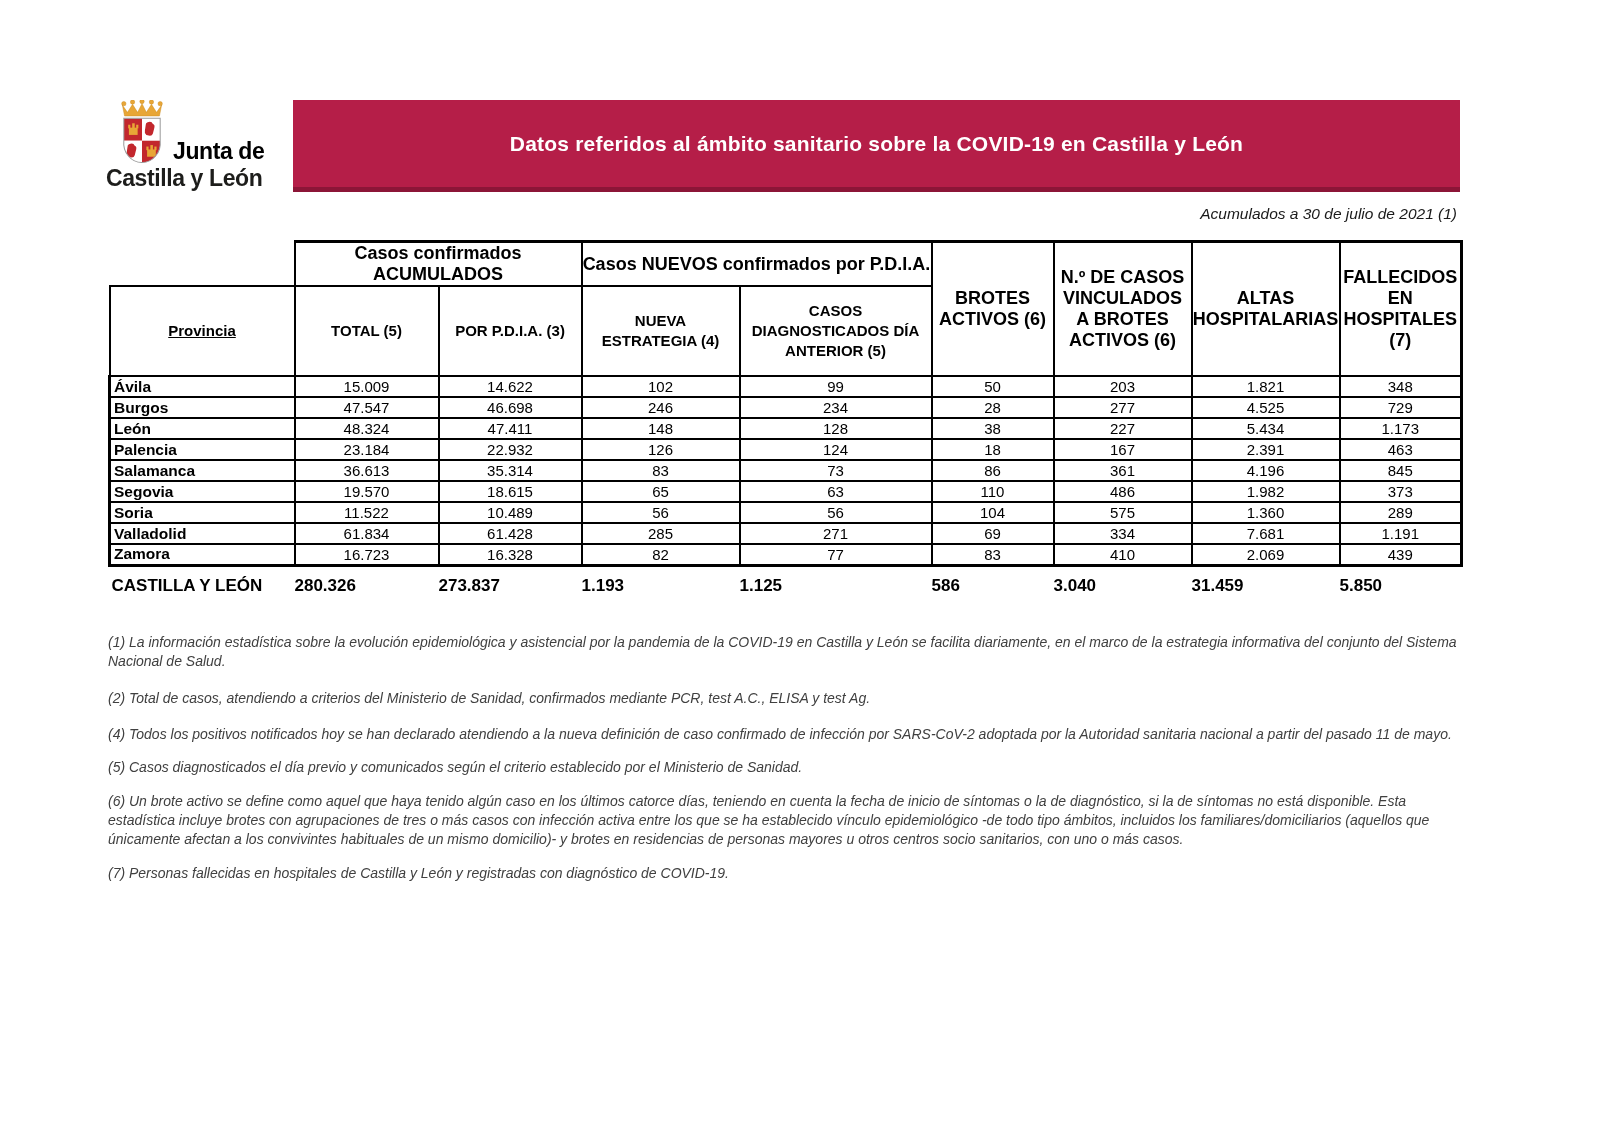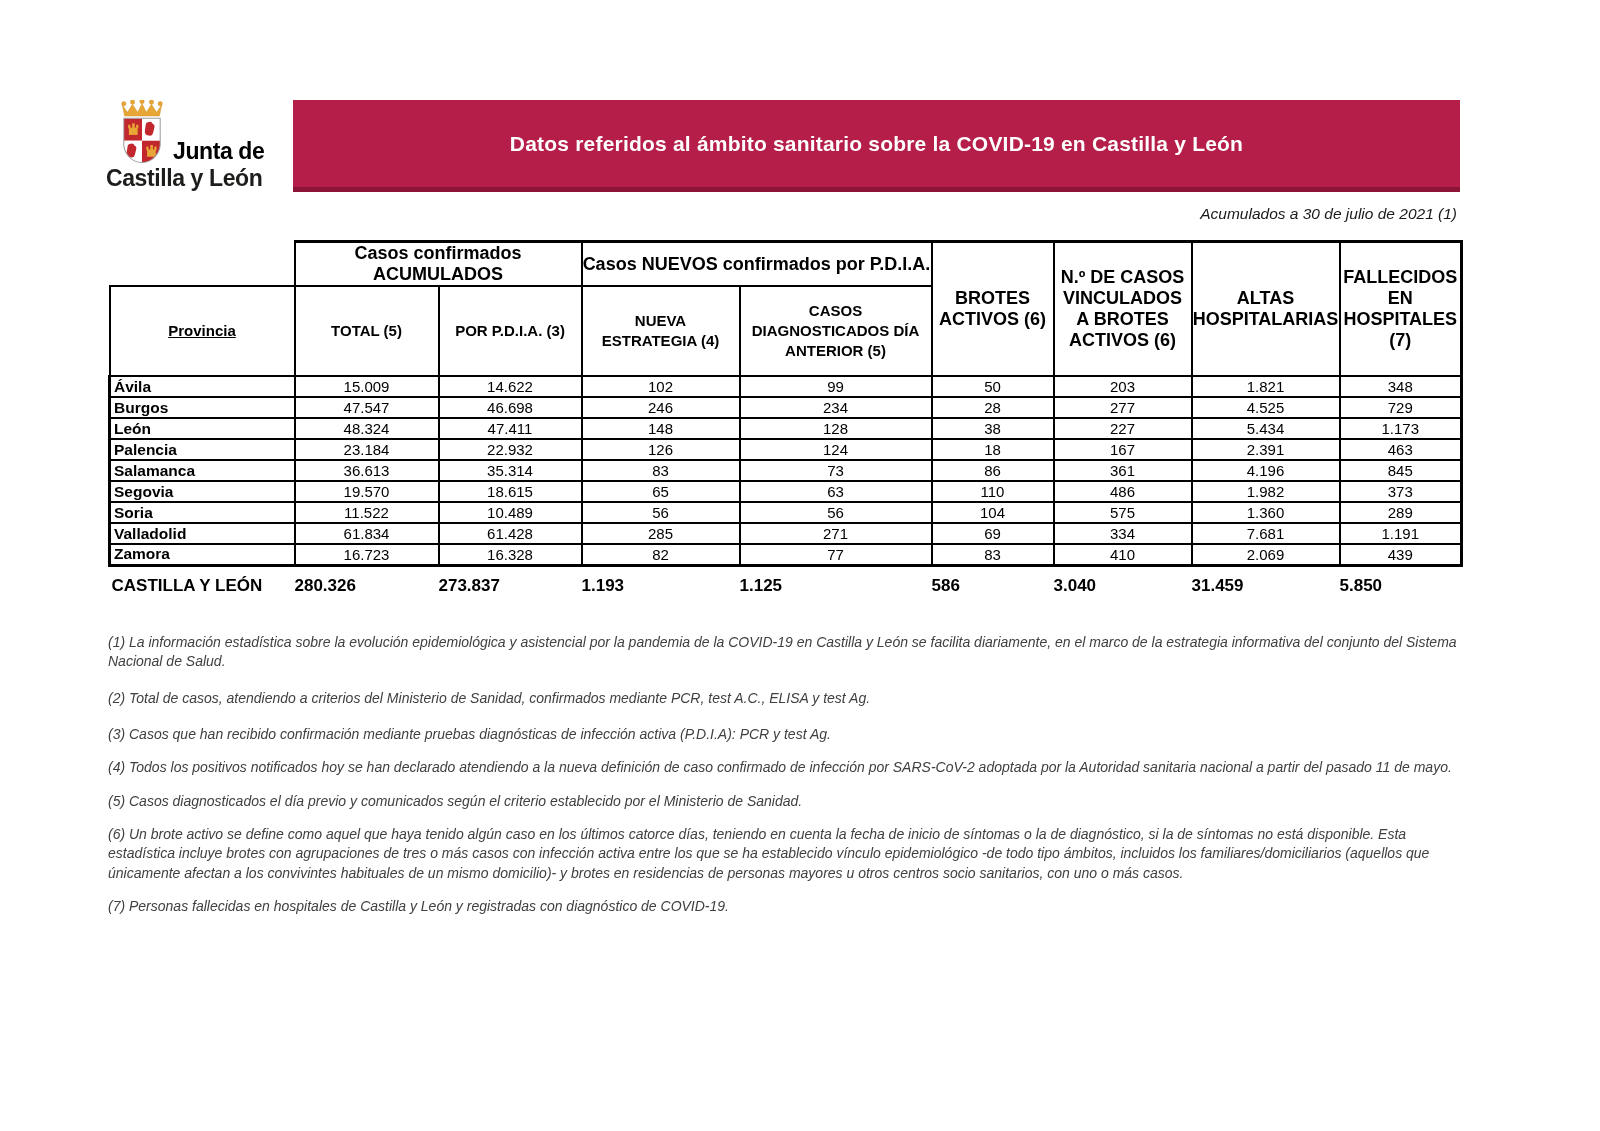--- a/index.html
+++ b/index.html
@@ -264,20 +264,19 @@
           <td class="num">31.459</td>
           <td class="num">5.850</td>
         </tr>
       </tfoot>
     </table>
   </div>
 
   <div class="footnotes">
     <p class="gap">(1) La información estadística sobre la evolución epidemiológica y asistencial por la pandemia de la COVID-19 en Castilla y León se facilita diariamente, en el marco de la estrategia informativa del conjunto del Sistema Nacional de Salud.</p>
     <p class="gap">(2) Total de casos, atendiendo a criterios del Ministerio de Sanidad, confirmados mediante PCR, test A.C., ELISA y test Ag.</p>
-    <p>(3) Casos que han recibido confirmación mediante pruebas diagnósticas de infección activa (P.D.I.A): PCR y test Ag.</p>
     <p>(4) Todos los positivos notificados hoy se han declarado atendiendo a la nueva definición de caso confirmado de infección por SARS-CoV-2 adoptada por la Autoridad sanitaria nacional a partir del pasado 11 de mayo.</p>
     <p>(5) Casos diagnosticados el día previo y comunicados según el criterio establecido por el Ministerio de Sanidad.</p>
     <p>(6) Un brote activo se define como aquel que haya tenido algún caso en los últimos catorce días, teniendo en cuenta la fecha de inicio de síntomas o la de diagnóstico, si la de síntomas no está disponible. Esta estadística incluye brotes con agrupaciones de tres o más casos con infección activa entre los que se ha establecido vínculo epidemiológico -de todo tipo ámbitos, incluidos los familiares/domiciliarios (aquellos que únicamente afectan a los convivintes habituales de un mismo domicilio)- y brotes en residencias de personas mayores u otros centros socio sanitarios, con uno o más casos.</p>
     <p>(7) Personas fallecidas en hospitales de Castilla y León y registradas con diagnóstico de COVID-19.</p>
   </div>
 
 </div>
 
 </body></html>

